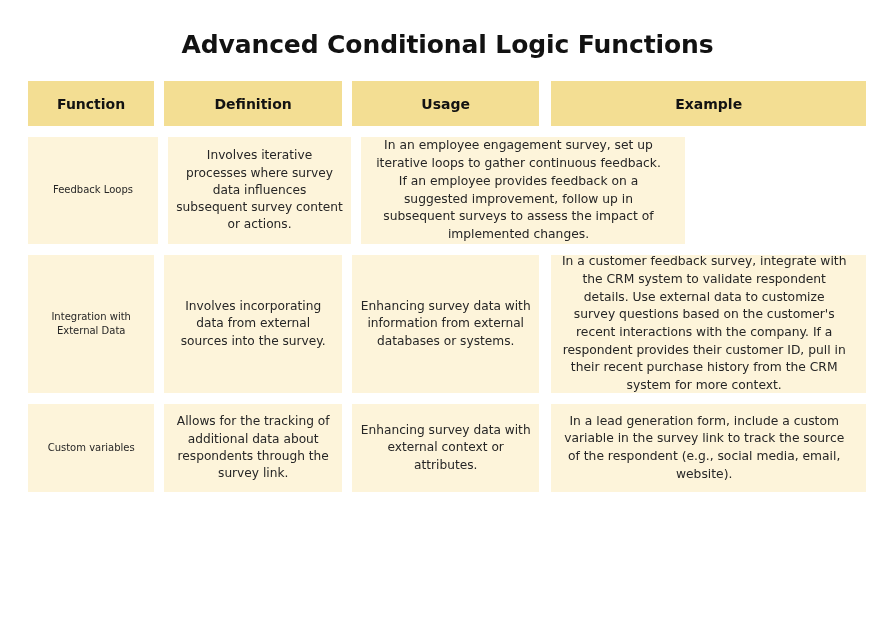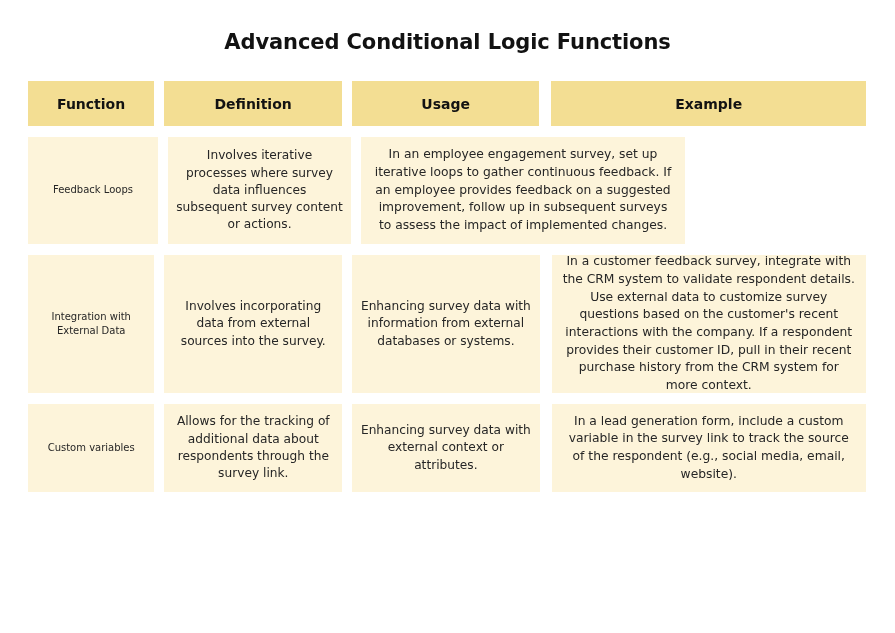--- a/index.html
+++ b/index.html
@@ -20,21 +20,21 @@
     height: 633px;
     background: #ffffff;
   }
 
   .page-title {
     position: absolute;
     left: 0;
     top: 30px;
     width: 895px;
     text-align: center;
-    font-size: 21px;
+    font-size: 25px;
     font-weight: bold;
     color: #121212;
     letter-spacing: -0.1px;
   }
 
   .table {
     position: absolute;
     left: 28px;
     top: 81px;
     width: 838px;
@@ -96,21 +96,21 @@
 
   .cell.body.func {
     font-size: 10px;
     line-height: 1.45;
   }
 
   .cell.body.example {
     font-size: 12.3px;
     line-height: 1.44;
     padding-left: 10px;
-    padding-right: 10px;
+    padding-right: 19px;
   }
 </style>
 </head>
 <body>
 
 <div class="page">
 
   <div class="page-title">Advanced Conditional Logic Functions</div>
 
   <div class="table">

